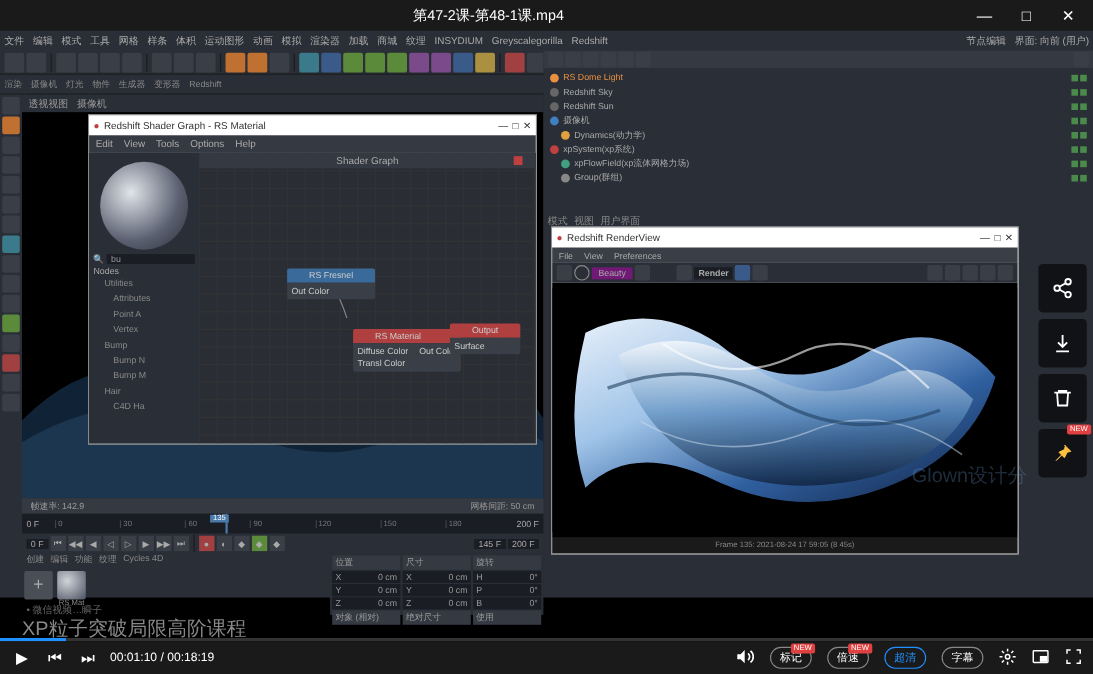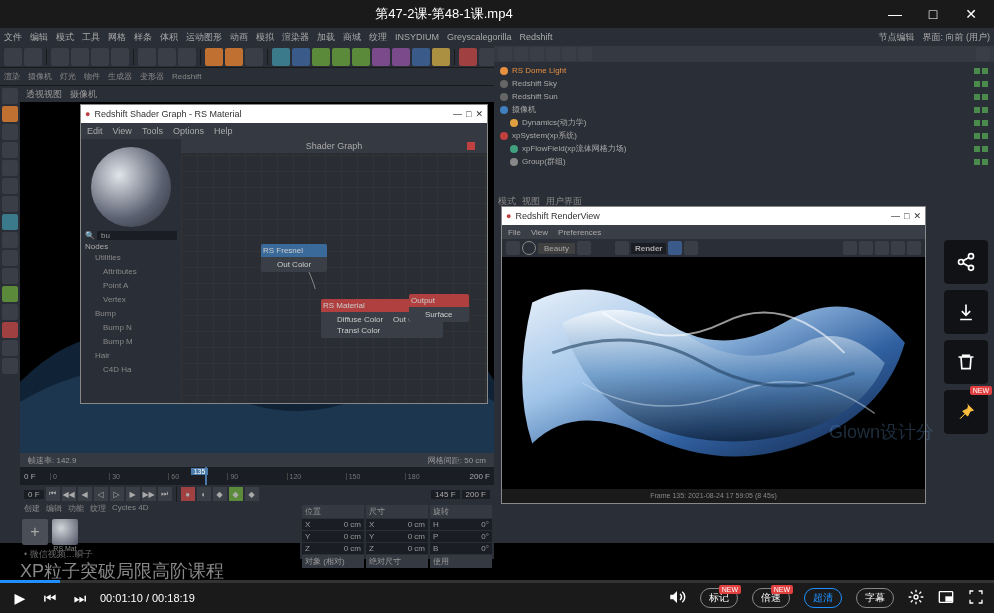--- a/index.html
+++ b/index.html
@@ -52,22 +52,22 @@
 .node-tree { font-size: 8px; color: #888; line-height: 12px; }
 .node-tree .item { padding: 1px 2px; }
 .node-tree .indent1 { padding-left: 10px; }
 .node-tree .indent2 { padding-left: 18px; }
 
 .graph-area { flex: 1; background: #2a2d34; position: relative; background-image: linear-gradient(#333 1px, transparent 1px), linear-gradient(90deg, #333 1px, transparent 1px); background-size: 16px 16px; }
 .graph-title { position: absolute; top: 0; left: 0; right: 0; height: 14px; background: #353942; color: #aaa; font-size: 9px; text-align: center; line-height: 14px; }
 .graph-title::after { content:''; position:absolute; right: 12px; top: 3px; width: 8px; height: 8px; background: #c04040; }
 
 .node { position: absolute; font-size: 8px; color: #ccc; }
-.node-header { padding: 2px 2px; border-radius: 2px 2px 0 0; }
-.node-body { background: #3a3e46; padding: 2px 16px; border-radius: 0 0 2px 2px; line-height: 11px; }
+.node-header { padding: 2px 20px; border-radius: 2px 2px 0 0; }
+.node-body { background: #3a3e46; padding: 2px 4px; border-radius: 0 0 2px 2px; line-height: 11px; }
 .node.fresnel { left: 80px; top: 105px; }
 .node.fresnel .node-header { background: #3a6a9a; }
 .node.material { left: 140px; top: 160px; }
 .node.material .node-header { background: #b04040; }
 .node.output { left: 228px; top: 155px; }
 .node.output .node-header { background: #b04040; }
 
 
 .obj-panel { position: absolute; right: 0; top: 18px; width: 500px; height: 145px; background: #2a2e36; }
 .obj-toolbar { height: 16px; background: #353942; display: flex; gap: 2px; padding: 0 4px; align-items: center; }
@@ -537,21 +537,21 @@
       </div>
     </div>
     <div class="render-menu">
       <span>File</span>
       <span>View</span>
       <span>Preferences</span>
     </div>
     <div class="render-toolbar">
       <div class="tool-ico"></div>
       <div class="tool-ico" style="border-radius:50%;border:1px solid #888;background:none;"></div>
-      <span style="font-size:8px;color:#aaa;background:#404040;padding:1px 6px;">Beauty</span>
+      <span style="font-size:8px;color:#aaa;background:#701a75;padding:1px 6px;">Beauty</span>
       <div class="tool-ico"></div>
       <div style="flex:0 0 20px"></div>
       <div class="tool-ico"></div>
       <span style="font-size:8px;color:#aaa;background:#1a1d24;padding:1px 4px;font-weight:bold;">Render</span>
       <div class="tool-ico blue"></div>
       <div class="tool-ico"></div>
       <div style="flex:1"></div>
       <div class="tool-ico"></div>
       <div class="tool-ico"></div>
       <div class="tool-ico"></div>

